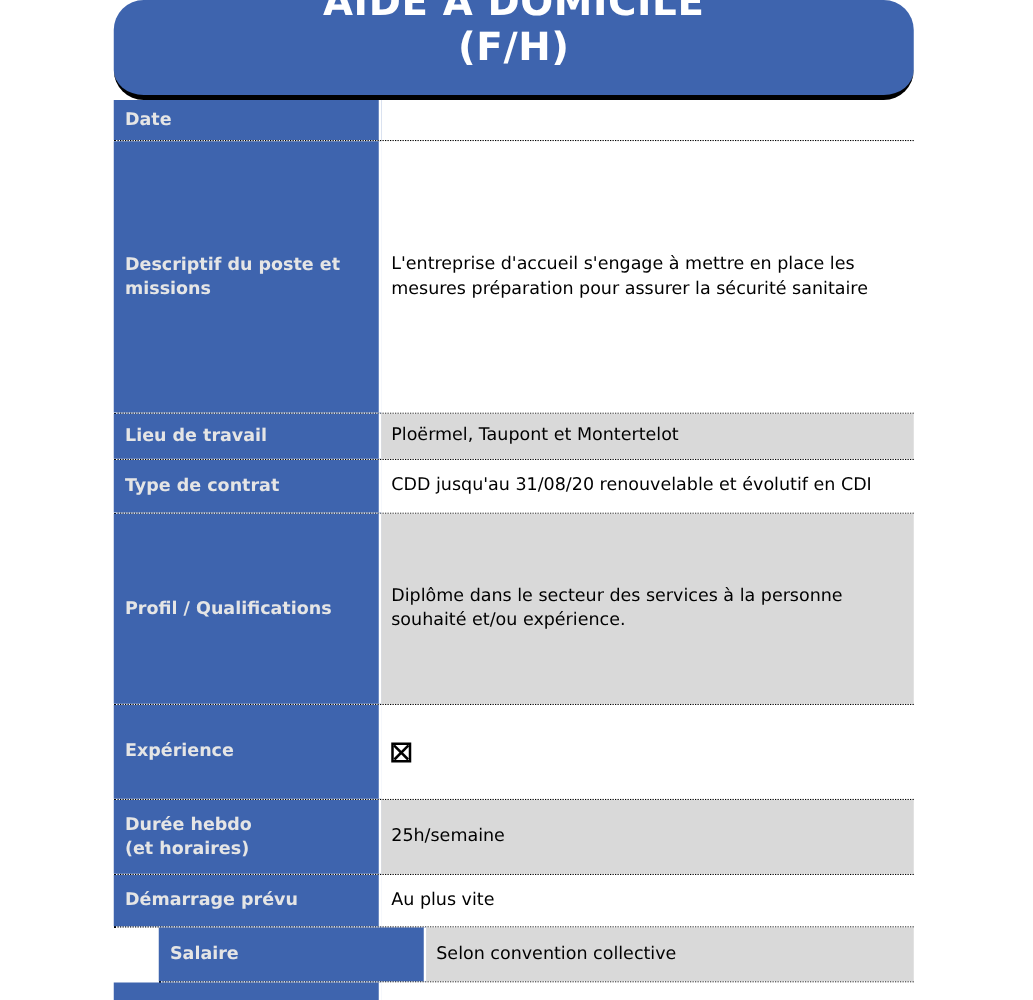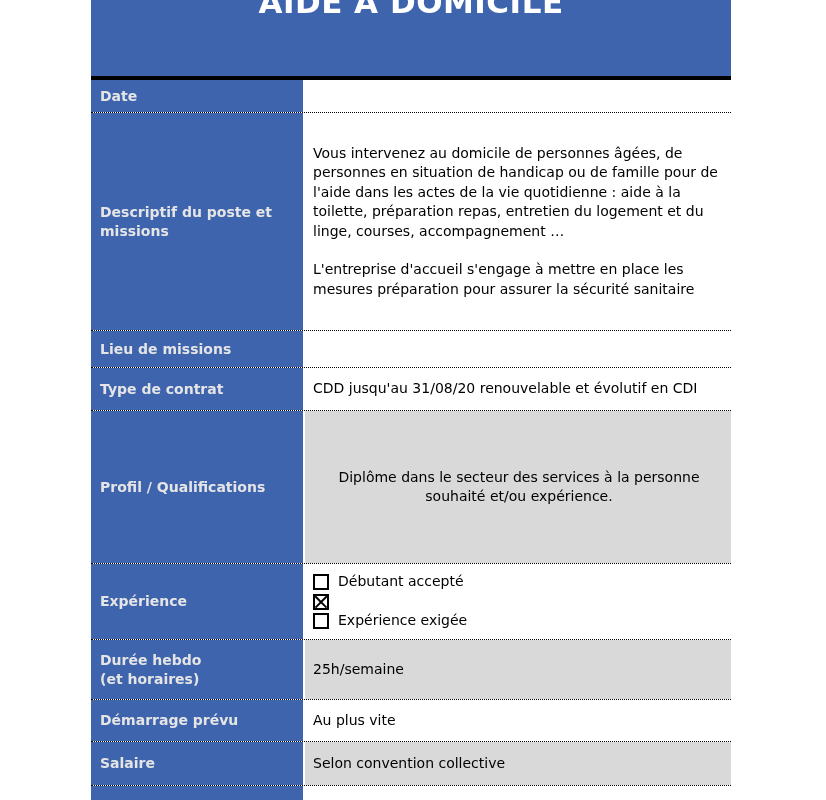--- a/index.html
+++ b/index.html
@@ -8,21 +8,21 @@
     background:#ffffff;
     font-family:"DejaVu Sans","Liberation Sans",sans-serif;
     color:#000;
   }
   .doc{
     position:absolute;left:91px;top:0;width:640px;height:800px;
   }
   
   .doc-header{
     height:76px;background:#3E64AE;border-bottom:4px solid #000;
-    overflow:hidden;text-align:center;
+    overflow:hidden;text-align:center;border-radius:24px;
   }
   .doc-title{
     margin:-16px 0 0 0;
     font-size:31px;line-height:36px;font-weight:bold;color:#fff;
     letter-spacing:0.5px;
   }
   
   .row{
     display:flex;box-sizing:border-box;
     border-bottom:1px dotted #000;
@@ -38,25 +38,25 @@
     flex:1;display:flex;flex-direction:column;justify-content:center;
     padding-left:8px;padding-right:6px;box-sizing:border-box;
     font-size:14px;line-height:19.5px;
   }
   .bg-gray{background:#D9D9D9;}
   .bg-white{background:#ffffff;}
   .r-date{height:33px;}
   .r-desc{height:218px;}
   .r-lieu{height:37px;}
   .r-contrat{height:43px;}
-  .r-profil{height:153px;text-align:center;}
+  .r-profil{height:153px;}
   .r-exp{height:76px;}
   .r-duree{height:60px;}
   .r-demarrage{height:42px;}
-  .r-salaire{height:44px;}
+  .r-salaire{height:44px;margin-left:36px;}
   .r-partial{height:14px;border-bottom:none;}
   .para{margin:0;}
   .para + .para{margin-top:19px;}
   
   .cb-line{display:flex;align-items:center;height:19.5px;}
   .checkbox{
     width:12px;height:12px;flex:none;
     border:2px solid #000;background:#fff;
     margin-right:9px;position:relative;display:inline-block;
   }
@@ -68,62 +68,55 @@
   .checkbox.checked::after{transform:rotate(-45deg);}
 </style>
 </head>
 <body>
 
 <div class="doc">
 
   <div class="doc-header">
     <h1 class="doc-title">
       <span>AIDE À DOMICILE</span><br>
+      <span>(F/H)</span>
     </h1>
   </div>
 
   <div class="row r-date">
     <div class="label-cell">Date</div>
   </div>
 
   <div class="row r-desc">
     <div class="label-cell">Descriptif du poste et missions</div>
     <div class="value-cell bg-white">
-      <p class="para">Vous intervenez au domicile de personnes âgées, de personnes en situation de handicap ou de famille pour de l'aide dans les actes de la vie quotidienne : aide à la toilette, préparation repas, entretien du logement et du linge, courses, accompagnement …</p>
       <p class="para">L'entreprise d'accueil s'engage à mettre en place les mesures préparation pour assurer la sécurité sanitaire</p>
     </div>
   </div>
 
   <div class="row r-lieu">
-    <div class="label-cell">Lieu de missions</div>
+    <div class="label-cell">Lieu de travail</div>
+    <div class="value-cell bg-gray">Ploërmel, Taupont et Montertelot</div>
   </div>
 
   <div class="row r-contrat">
     <div class="label-cell">Type de contrat</div>
     <div class="value-cell bg-white">CDD jusqu'au 31/08/20 renouvelable et évolutif en CDI</div>
   </div>
 
   <div class="row r-profil">
     <div class="label-cell">Profil / Qualifications</div>
     <div class="value-cell bg-gray">Diplôme dans le secteur des services à la personne souhaité et/ou expérience.</div>
   </div>
 
   <div class="row r-exp">
     <div class="label-cell">Expérience</div>
     <div class="value-cell bg-white">
       <div class="cb-line">
-        <span class="checkbox"></span>
-        <span>Débutant accepté</span>
-      </div>
-      <div class="cb-line">
         <span class="checkbox checked"></span>
-      </div>
-      <div class="cb-line">
-        <span class="checkbox"></span>
-        <span>Expérience exigée</span>
       </div>
     </div>
   </div>
 
   <div class="row r-duree">
     <div class="label-cell">
       <span>
         <span>Durée hebdo</span><br>
         <span>(et horaires)</span>
       </span>

